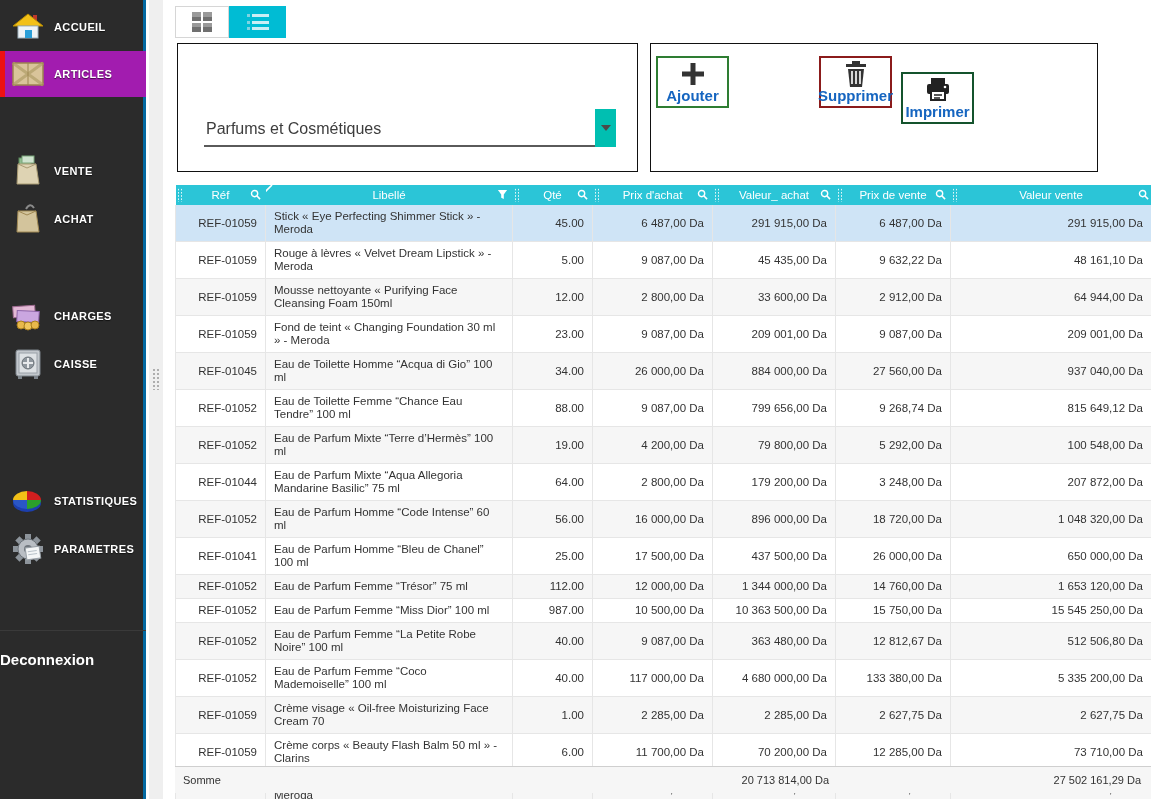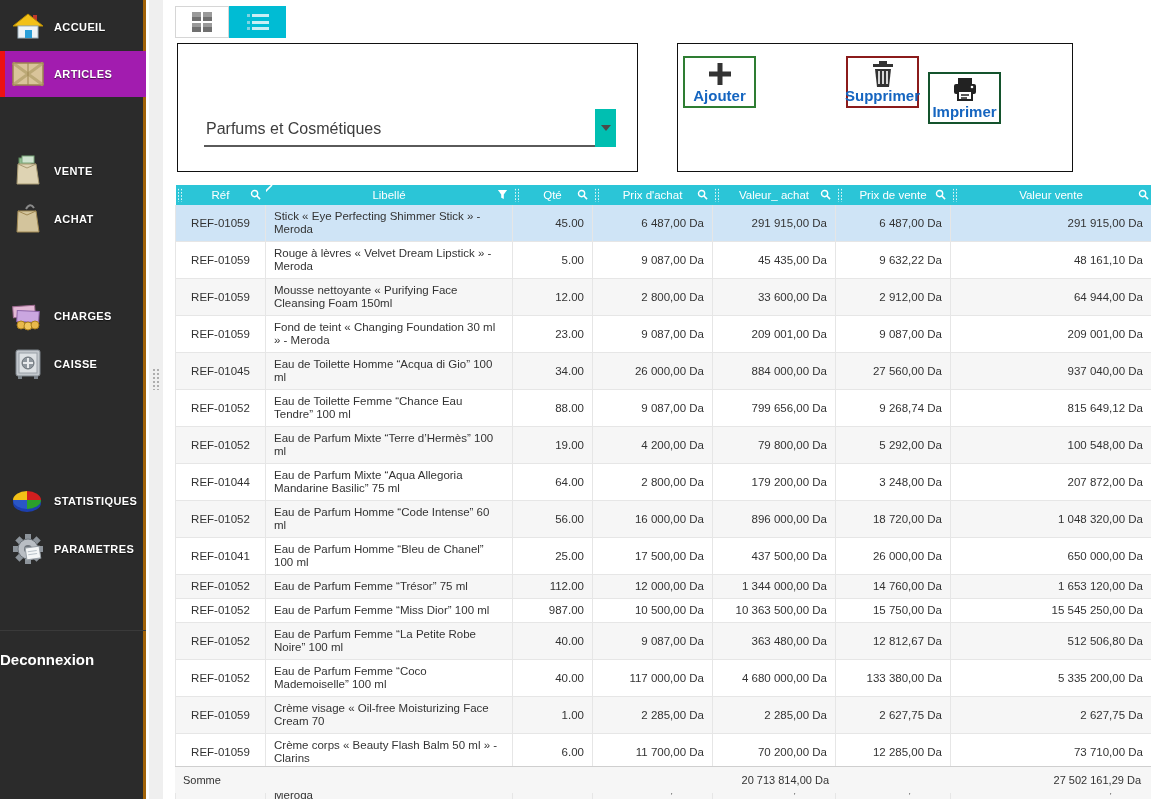--- a/index.html
+++ b/index.html
@@ -2,21 +2,21 @@
 <html><head>
 <meta charset="utf-8">
 <style>
   * { box-sizing: border-box; margin: 0; padding: 0; }
   html,body { width:1151px; height:799px; }
   body { font-family: "Liberation Sans", "DejaVu Sans", sans-serif; background:#fff; overflow:hidden; }
   #app { position:relative; width:1151px; height:799px; background:#fff; }
 
   
   .sidebar { position:absolute; left:0; top:0; width:146px; height:799px;
-             background:#2b2b2b; border-right:3px solid #a16207; z-index:5; }
+             background:#2b2b2b; border-right:3px solid #0369a1; z-index:5; }
   .side-item { position:absolute; left:0; width:146px; height:46px; display:flex;
                align-items:center; padding-left:10px; cursor:pointer; }
   .side-item .ico { width:36px; height:36px; flex:0 0 36px; display:flex; align-items:center; justify-content:center; }
   .side-item .lbl { color:#fff; font-weight:bold; font-size:11px; letter-spacing:.4px; margin-left:8px; text-shadow:0 1px 1px rgba(0,0,0,.6); }
   .side-item.active { background:#a21caf; }
   .side-item.active::before { content:""; position:absolute; left:0; top:0; width:5px; height:46px; background:#ee1111; }
   .logout { position:absolute; left:0; top:630px; width:146px; padding:20px 0; text-align:left;
             color:#fff; font-weight:bold; font-size:15px; cursor:pointer; border-top:1px solid #3a3a3a; }
 
   
@@ -35,21 +35,21 @@
   .grid-ico { width:20px; height:20px; display:grid; grid-template-columns:9px 9px; grid-template-rows:9px 9px; gap:2px; }
   .grid-ico i { background:linear-gradient(#9a9a9a 50%, #707070 50%); }
   .list-ico { width:22px; height:16px; display:flex; flex-direction:column; justify-content:space-between; }
   .list-ico i { display:flex; align-items:center; height:3px; }
   .list-ico i::before { content:""; width:3px; height:3px; background:#7fd4e2; margin-right:2px; }
   .list-ico i::after { content:""; flex:1; height:3px; background:#c9eef5; }
 
   
   .panel { position:absolute; background:#fff; border:1px solid #111; }
   .filter-panel { left:14px; top:43px; width:461px; height:129px; }
-  .actions-panel { left:514px; top:43px; width:396px; height:129px; }
+  .actions-panel { left:487px; top:43px; width:448px; height:129px; }
 
   .select-wrap { position:absolute; left:10px; top:64px; width:412px; height:39px; cursor:pointer;margin-left:16px; }
   .select-text { position:absolute; left:2px; bottom:9px; font-size:16px; color:#3d3d3d; }
   .select-underline { position:absolute; left:0; right:21px; bottom:0; height:2px; background:#5a5a5a; }
   .select-btn { position:absolute; right:0; top:1px; width:21px; height:38px; background:#00bfb1; display:flex; align-items:center; justify-content:center; }
   .select-btn .tri { width:0; height:0; border-left:5px solid transparent; border-right:5px solid transparent; border-top:6px solid #4a4a4a; }
 
   .act-btn { position:absolute; top:12px; height:52px; background:#fff; display:flex; flex-direction:column;
              align-items:center; justify-content:flex-end; padding-bottom:2px; cursor:pointer; }
   .act-btn .blbl { color:#1565c0; font-weight:bold; font-size:15px; line-height:17px; }
@@ -68,21 +68,21 @@
       background-image:radial-gradient(circle, rgba(255,255,255,.85) .8px, transparent 1px);
       background-size:3px 3.2px; }
   thead th .hico { position:absolute; right:5px; top:4px; }
   thead th.th-vv .hico { right:3px; }
   .chev { position:absolute; left:-7px; top:-3px; }
 
   tbody td { padding:5px 8px; line-height:13px; background:#fff; }
   tbody tr:nth-child(odd) td { background:#f6f6f6; }
   tbody tr.selected td { background:#cfe4f6 !important; }
   tbody tr { cursor:pointer; }
-  td.col-ref { text-align:center; }
+  td.col-ref { text-align:right; }
   td.col-libelle { text-align:left; }
   td.col-qte, td.col-prix_achat, td.col-valeur_achat, td.col-prix_vente, td.col-valeur_vente { text-align:right; }
 
   .grid-footer { position:absolute; left:0; bottom:6px; width:976px; height:27px; background:#f6f6f6;
                  border-top:1px solid #cfcfcf; font-size:11px; color:#333; }
   .grid-footer .fl { position:absolute; left:8px; top:7px; }
   .grid-footer .fva { position:absolute; left:537px; width:117px; top:7px; text-align:right; }
   .grid-footer .fvv { position:absolute; right:10px; top:7px; text-align:right; }
 </style>
 </head>

